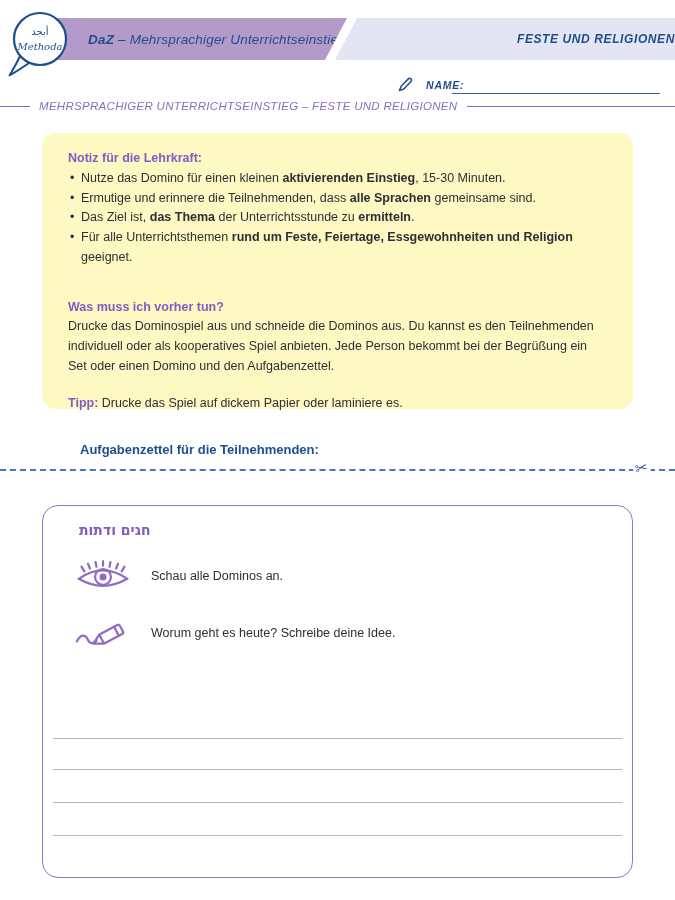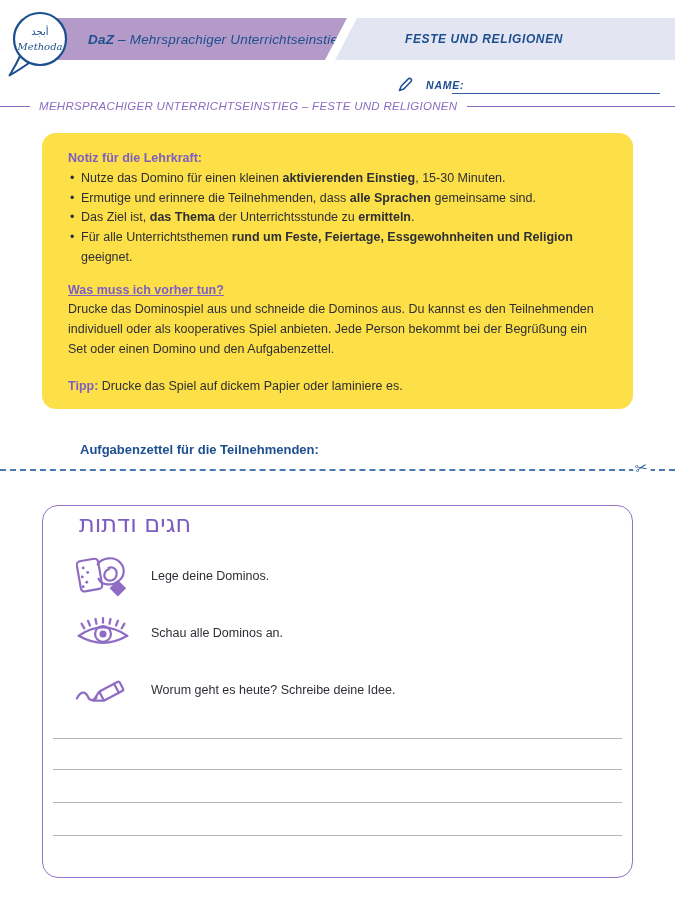--- a/index.html
+++ b/index.html
@@ -13,63 +13,63 @@
     background:#b49ac8;
     clip-path:polygon(0 0, 100% 0, calc(100% - 22px) 100%, 0 100%);
     display:flex; align-items:center; padding-left:44px;
   }
   .banner-title { font-size:13.5px; font-style:italic; color:#1d4e8e; letter-spacing:.2px; }
   .banner-title b { font-weight:700; }
   .banner-light {
     position:absolute; left:335px; top:18px; width:340px; height:42px;
     background:#e4e5f2;
     clip-path:polygon(22px 0, 100% 0, 100% 100%, 0 100%);
-    display:flex; align-items:center; justify-content:flex-start; padding-left:70px;
+    display:flex; align-items:center; justify-content:flex-end; padding-left:70px;
   }
   .topic-title { font-size:12px; font-style:italic; font-weight:700; color:#1d4e8e; letter-spacing:.6px; }
 
   .logo-wrap { position:absolute; left:6px; top:8px; width:66px; height:70px; }
 
   .name-row { position:absolute; left:398px; top:77px; display:flex; align-items:center; gap:13px; }
   .name-label { font-size:10.5px; font-weight:700; font-style:italic; color:#1d4e8e; letter-spacing:.8px; }
   .name-line { position:absolute; left:452px; top:93px; width:208px; border-bottom:1.6px solid #34609f; }
 
   .section-heading-row { position:absolute; left:0; top:100px; width:675px; display:flex; align-items:center; }
   .rule { border-top:1.8px solid #8a6bc0; height:0; }
   .rule-left { width:30px; }
   .rule-right { flex:1; }
   .section-heading { font-size:11.5px; font-weight:400; font-style:italic; color:#8a6bc0; letter-spacing:.3px; margin:0 10px 0 9px; white-space:nowrap; }
 
   
   .notice-box {
     position:absolute; left:42px; top:133px; width:591px; height:276px;
-    background:#fde047; border-radius:14px; padding:16px 24px 14px 26px;
+    background:#fef9c3; border-radius:14px; padding:16px 24px 14px 26px;
     font-size:12.5px; color:#2e2e36; line-height:1.58;
   }
   .purple-head { color:#7e5ec2; font-weight:700; }
   .notice-box ul { list-style:none; }
   .notice-box li { position:relative; padding-left:13px; }
   .notice-box li::before { content:"\2022"; position:absolute; left:2px; color:#2e2e36; }
   .notice-box b { font-weight:700; }
-  .prep-title { margin-top:13px;text-decoration:underline; }
+  .prep-title { margin-top:30px; }
   .tip-row { margin-top:17px; }
 
   
   .tasksheet-heading { position:absolute; left:80px; top:442px; font-size:13px; font-weight:700; color:#1d4e8e; }
   .cut-line { position:absolute; left:0; top:469px; width:675px; border-top:2px dashed #4a78b4; }
   .scissors { position:absolute; left:633px; top:459px; font-size:15px; color:#2e5f9e;
               background:#fff; padding:0 2px; transform:rotate(-12deg);
               font-family:"DejaVu Sans", sans-serif; }
 
   
   .worksheet-box {
     position:absolute; left:42px; top:505px; width:591px; height:373px;
     border:1.6px solid #9373c9; border-radius:16px; background:#fff;
   }
-  .ws-title { position:absolute; left:36px; top:4px; font-size:24px; font-weight:400;
+  .ws-title { position:absolute; left:36px; top:16px; font-size:14px; font-weight:700;
               color:#7d5ec0; font-family:"DejaVu Sans", sans-serif; }
   .ws-tasks { position:absolute; left:28px; top:42px; width:530px; }
   .ws-task { display:flex; align-items:center; height:56px; }
   .ws-task + .ws-task { margin-top:1px; }
   .ws-icon { width:64px; display:flex; align-items:center; justify-content:center; flex:0 0 64px; }
   .ws-text { font-size:12.5px; color:#2e2e36; margin-left:16px; }
   .write-line { position:absolute; left:10px; right:10px; border-top:1.4px solid #b6b4bc; }
   .wl-1 { top:232px; } .wl-2 { top:263px; } .wl-3 { top:296px; } .wl-4 { top:329px; }
 </style>
 </head>
@@ -123,40 +123,20 @@
 
   <div class="tasksheet-heading">Aufgabenzettel für die Teilnehmenden:</div>
   <div class="cut-line"></div>
   <span class="scissors">✂</span>
 
   <div class="worksheet-box">
     <div class="ws-title">חגים ודתות</div>
 
     <div class="ws-tasks">
 
-      <div class="ws-task">
-        <span class="ws-icon">
-          <svg width="54" height="48" viewBox="0 0 60 52">
-            <g fill="none" stroke="#8f6cc4" stroke-width="2.4" stroke-linecap="round" stroke-linejoin="round">
-              <rect x="3" y="8" width="24" height="34" rx="4" transform="rotate(-10 15 25)"></rect>
-              <path d="M24 13 C29 5 43 4 49 11 C55 17 54 26 48 31 C40 38 28 36 25 29"></path>
-              <path d="M36 17 c6 -2 10 2 9 8 c-1 6 -8 8 -12 4 c-3 -3 -1.5 -9 3.5 -10.5"></path>
-            </g>
-            <g fill="#8f6cc4">
-              <circle cx="8" cy="17" r="1.6"></circle>
-                <circle cx="13" cy="22" r="1.6"></circle>
-              <circle cx="7" cy="27" r="1.6"></circle>
-                <circle cx="12" cy="33" r="1.6"></circle>
-              <circle cx="8" cy="38" r="1.6"></circle>
-              <rect x="40" y="33" width="13" height="13" transform="rotate(45 46.5 39.5)"></rect>
-            </g>
-          </svg>
-        </span>
-        <span class="ws-text">Lege deine Dominos.</span>
-      </div>
 
       <div class="ws-task">
         <span class="ws-icon">
           <svg width="56" height="38" viewBox="0 0 60 40">
             <g fill="none" stroke="#8f6cc4" stroke-width="2.4" stroke-linecap="round">
               <path d="M4 23 Q30 5 56 23"></path>
               <path d="M4 23 Q30 38 56 23"></path>
               <circle cx="30" cy="21" r="8.5"></circle>
               <path d="M10 15 L7 10"></path>
                 <path d="M16 12 L14 7"></path>

